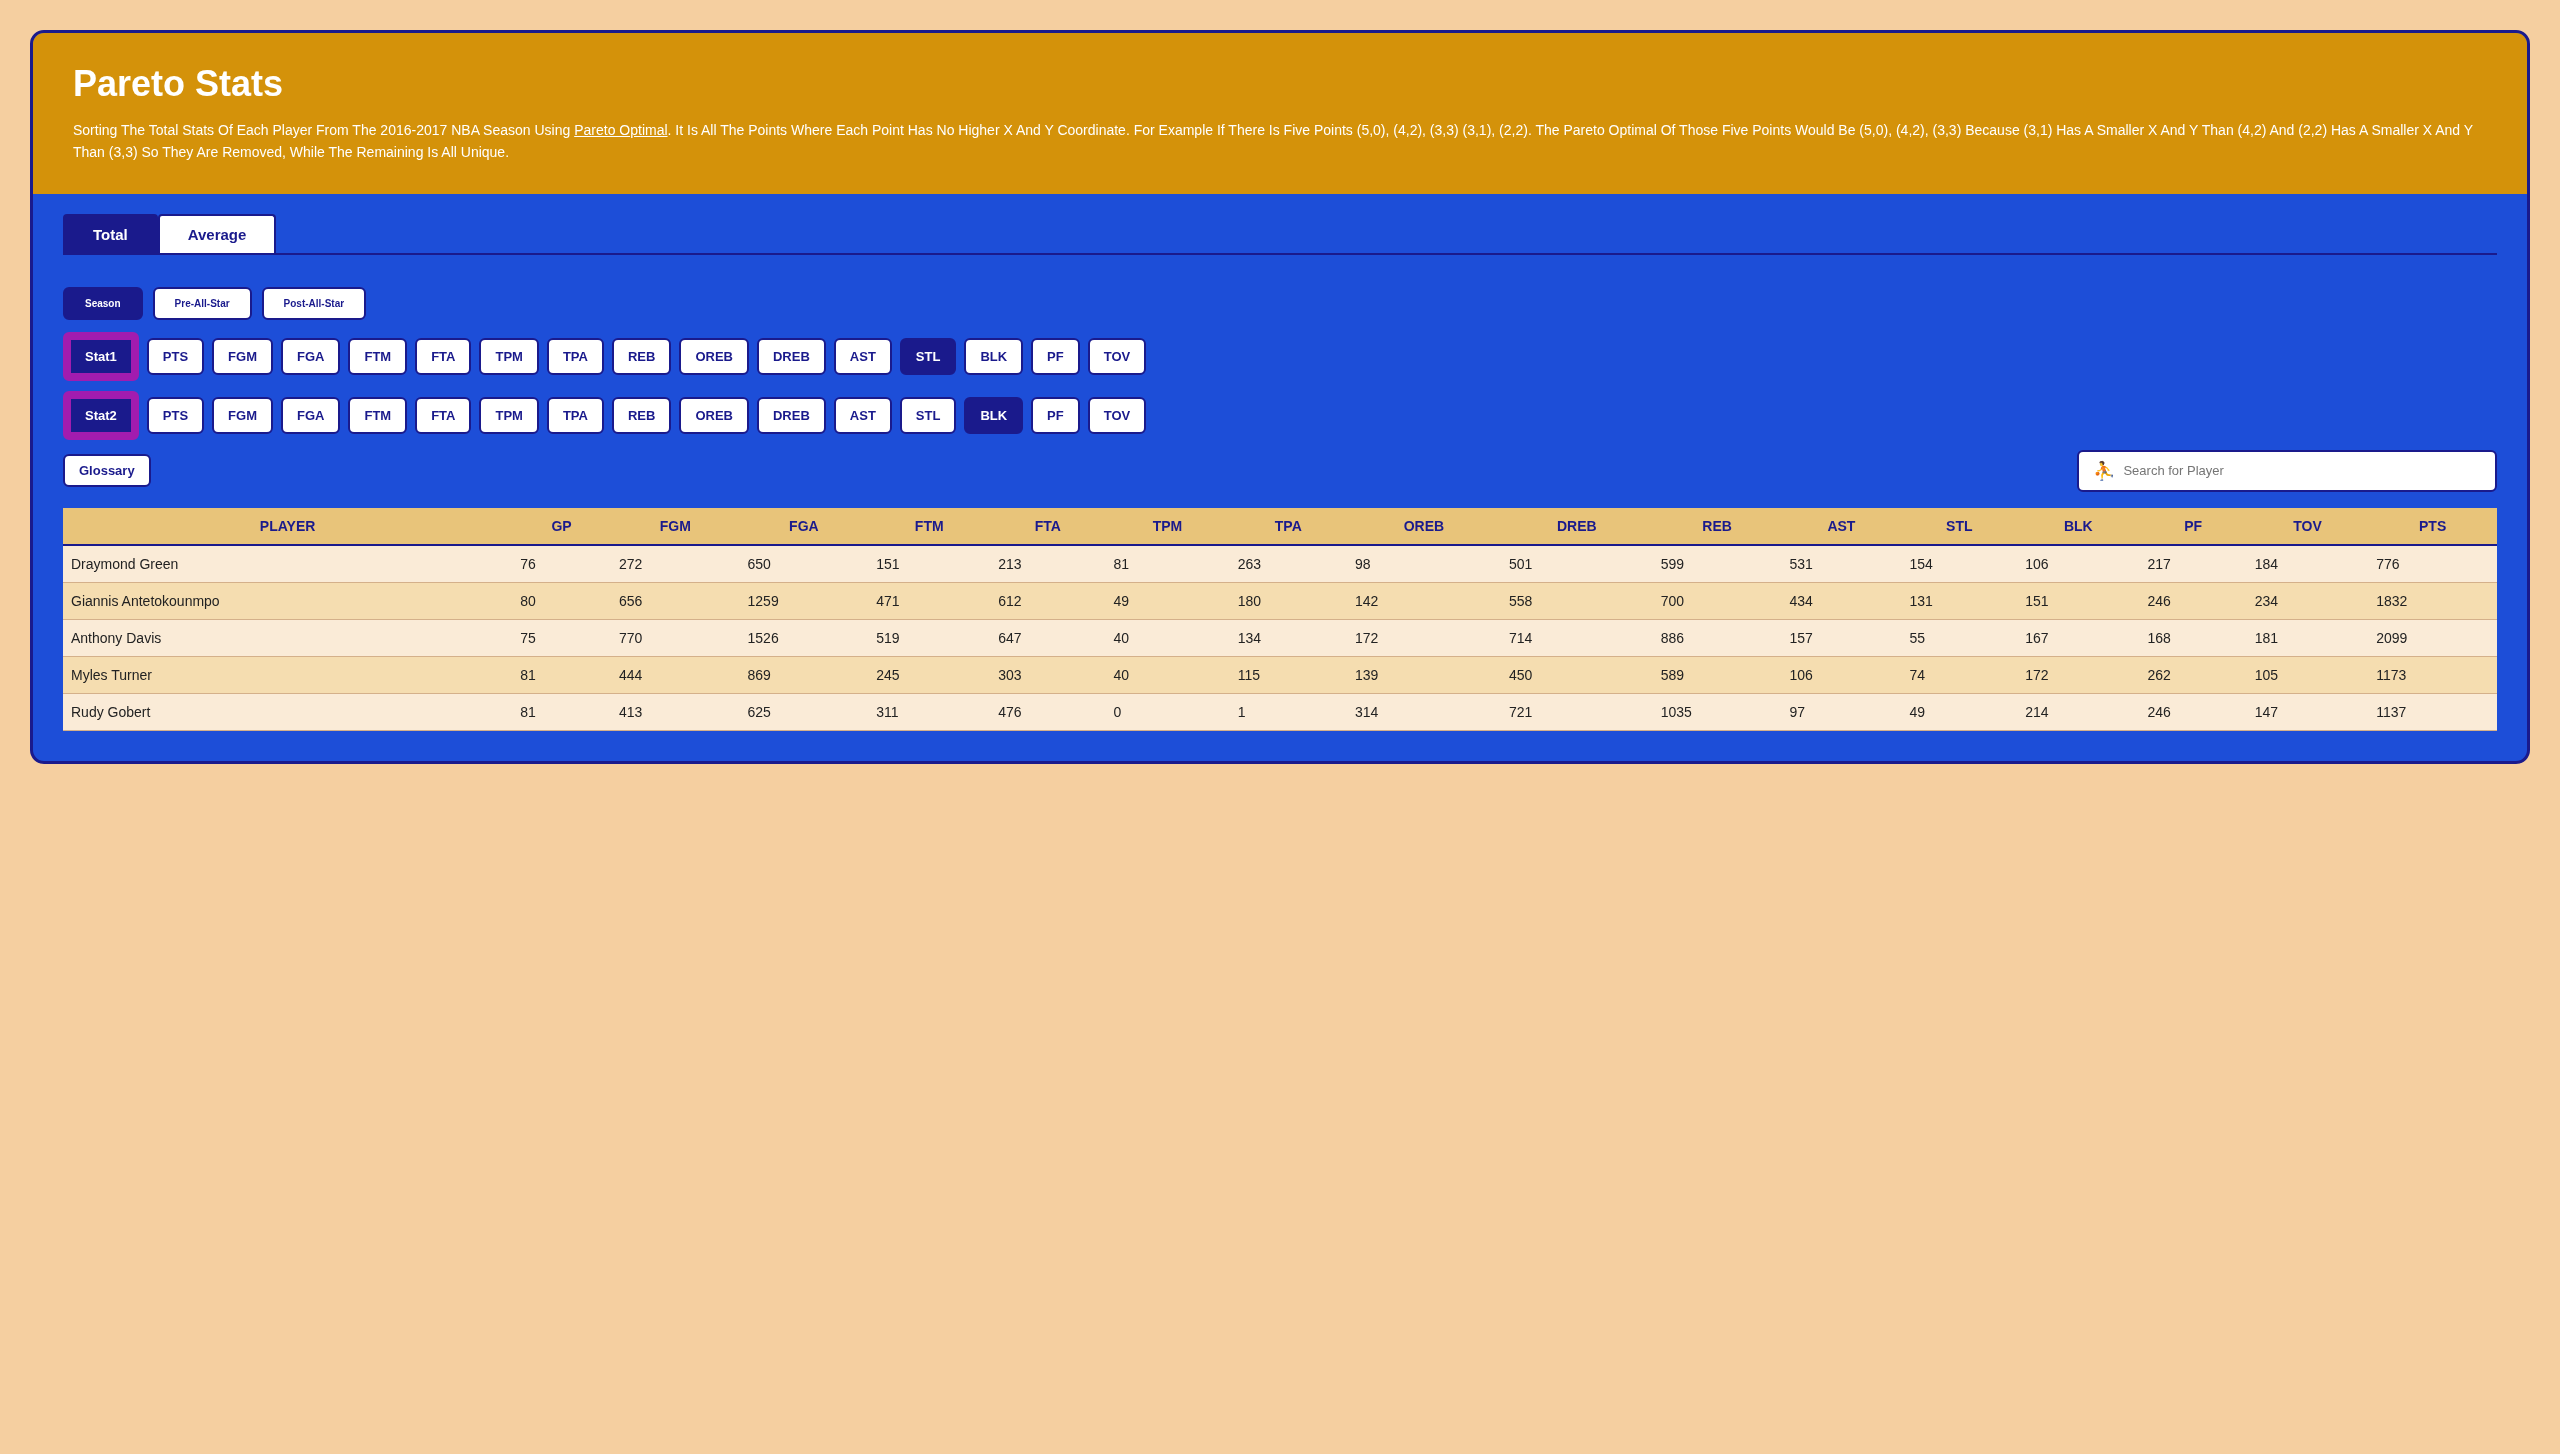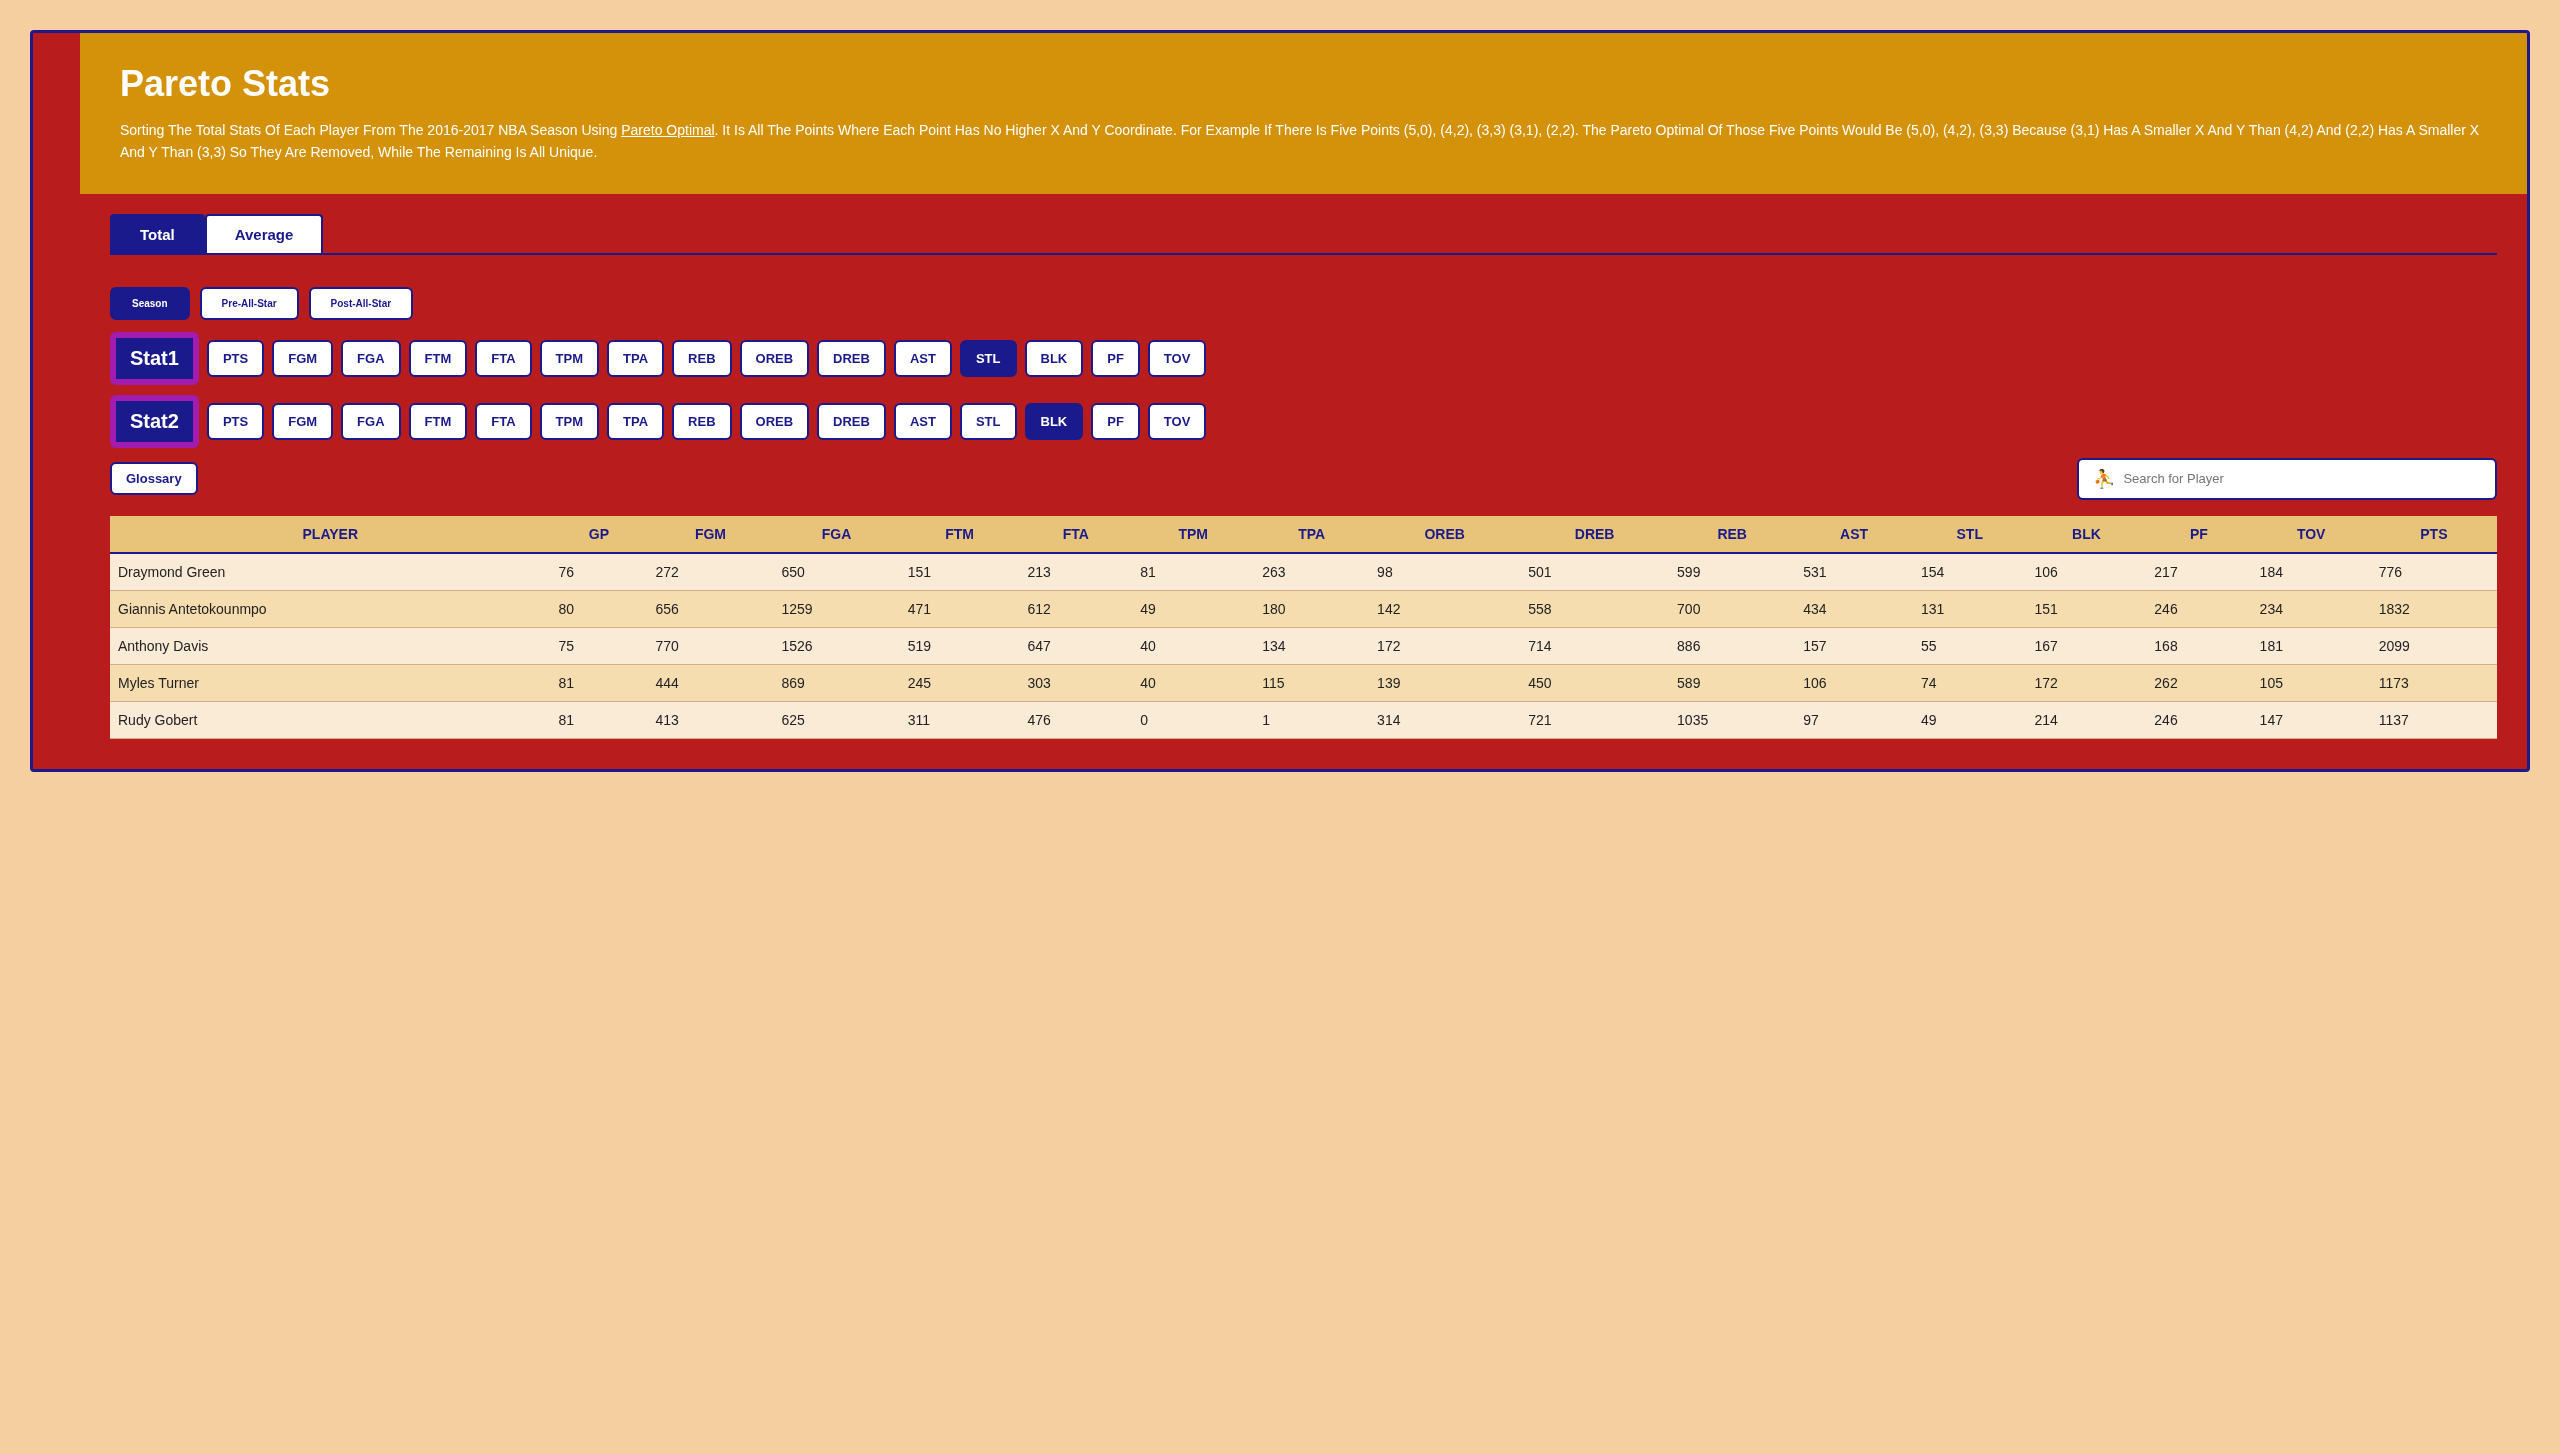--- a/index.html
+++ b/index.html
@@ -3,24 +3,23 @@
   <meta charset="utf-8">
   <style>
     * { box-sizing: border-box; margin: 0; padding: 0; }
     body {
       background-color: #f5cfa0;
       font-family: Arial, sans-serif;
       padding: 30px;
     }
     .outer-container {
       border: 3px solid #1a1a8c;
-      border-radius: 4px;
-      background: #b91c1c;
+      border-radius: 14px;
+      background: #1d4ed8;
       overflow: hidden;
-      padding-left: 47px;
     }
     .header-section {
       background: #d4920a;
       padding: 30px 40px 30px 40px;
     }
     .header-title {
       color: white;
       font-size: 36px;
       font-weight: bold;
       margin-bottom: 14px;
@@ -80,24 +79,24 @@
     }
     .stat-row {
       display: flex;
       gap: 8px;
       margin-bottom: 10px;
       flex-wrap: wrap;
       align-items: center;
     }
     .stat-label-btn {
       padding: 9px 14px;
-      font-size: 20px;
-      font-weight: bold;
-      cursor: pointer;
-      border: 6px solid #a21caf;
+      font-size: 13px;
+      font-weight: bold;
+      cursor: pointer;
+      border: 8px solid #a21caf;
       border-radius: 6px;
       background: #1a1a8c;
       color: white;
       min-width: 70px;
     }
     .stat-btn {
       padding: 9px 14px;
       font-size: 13px;
       font-weight: bold;
       cursor: pointer;

